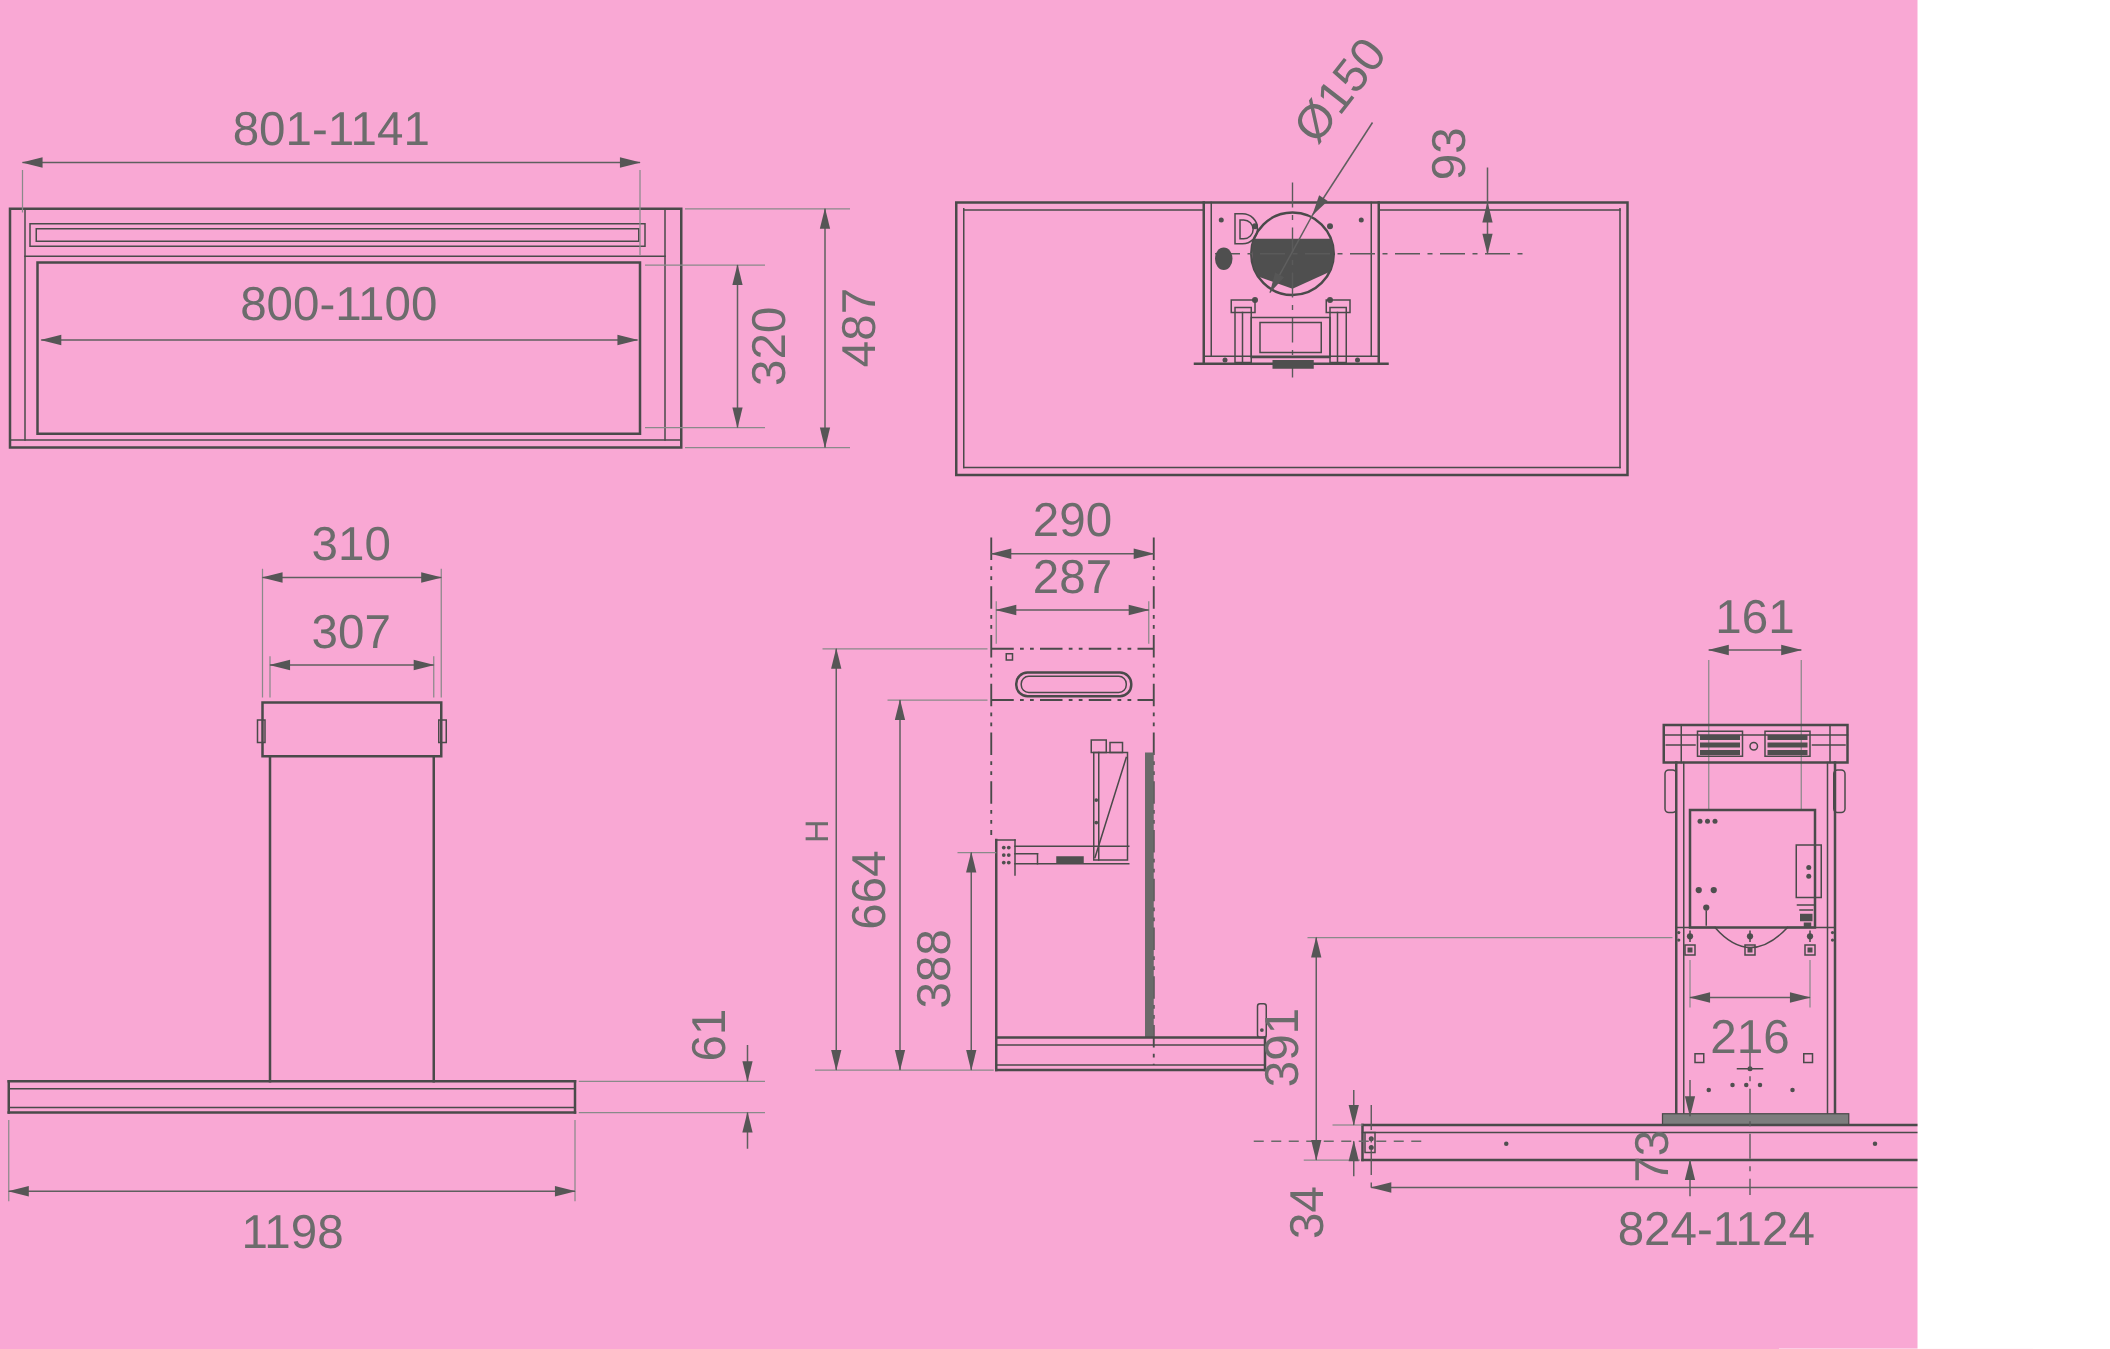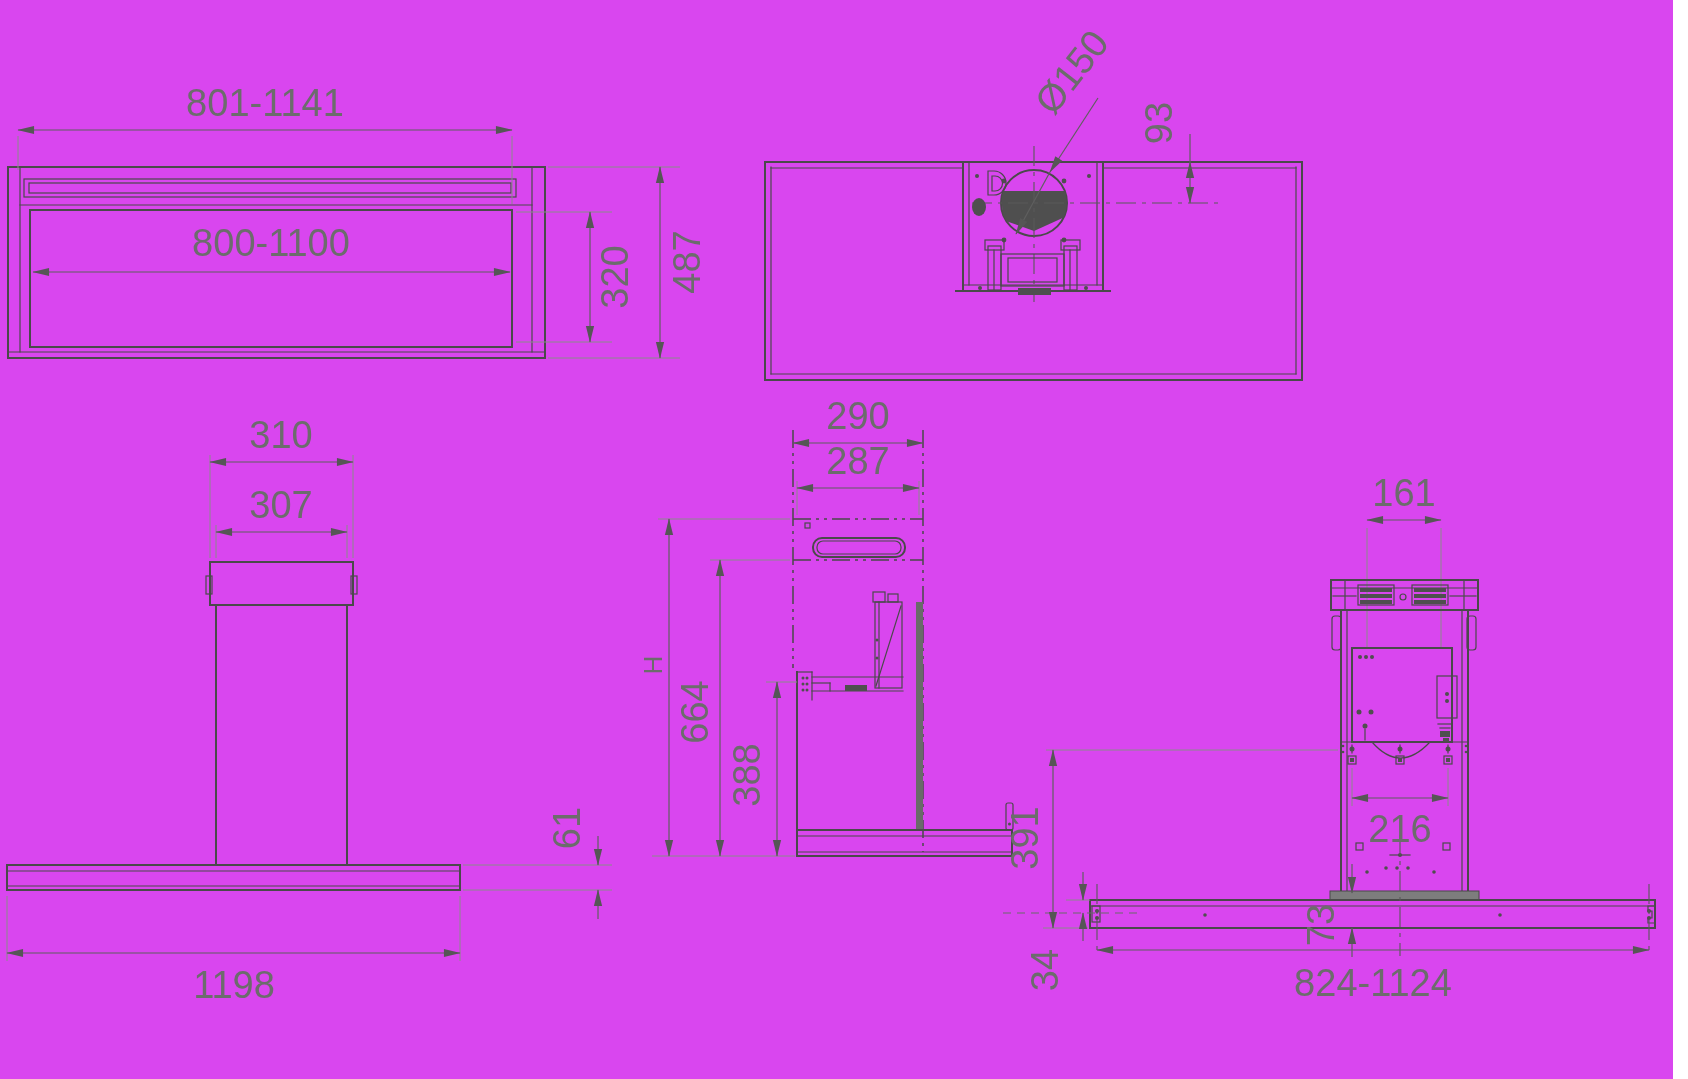--- a/index.html
+++ b/index.html
@@ -1,16 +1,16 @@
 <!DOCTYPE html>
 <html><head>
 <meta charset="utf-8">
 <style>
   html,body{margin:0;padding:0;background:#ffffff;}
-  .stage{position:relative;width:1673px;height:1079px;background:#d946ef;overflow:hidden;}
+  .stage{position:relative;width:1534px;height:1079px;background:#f9a8d4;overflow:hidden;}
   svg{display:block}
   .o {stroke:#4a4a4a;stroke-width:2;fill:none;stroke-linejoin:miter;stroke-linecap:square}
   .t {stroke:#4a4a4a;stroke-width:1.2;fill:none;stroke-linecap:square}
   .d {stroke:#5f5f5f;stroke-width:1.2;fill:none}
   .x {stroke:#8a8a8a;stroke-width:1;fill:none}
   .cl{stroke:#5a5a5a;stroke-width:1.1;fill:none;stroke-dasharray:20 6 4 6}
   .ph{stroke:#4a4a4a;stroke-width:1.5;fill:none;stroke-dasharray:18 5 3 5 3 5}
   .dsh{stroke:#6a6a6a;stroke-width:1.1;fill:none;stroke-dasharray:8 6}
   .f {fill:#4f4f4f;stroke:none}
   .g {fill:#7d7d7d;stroke:#4a4a4a;stroke-width:1}

